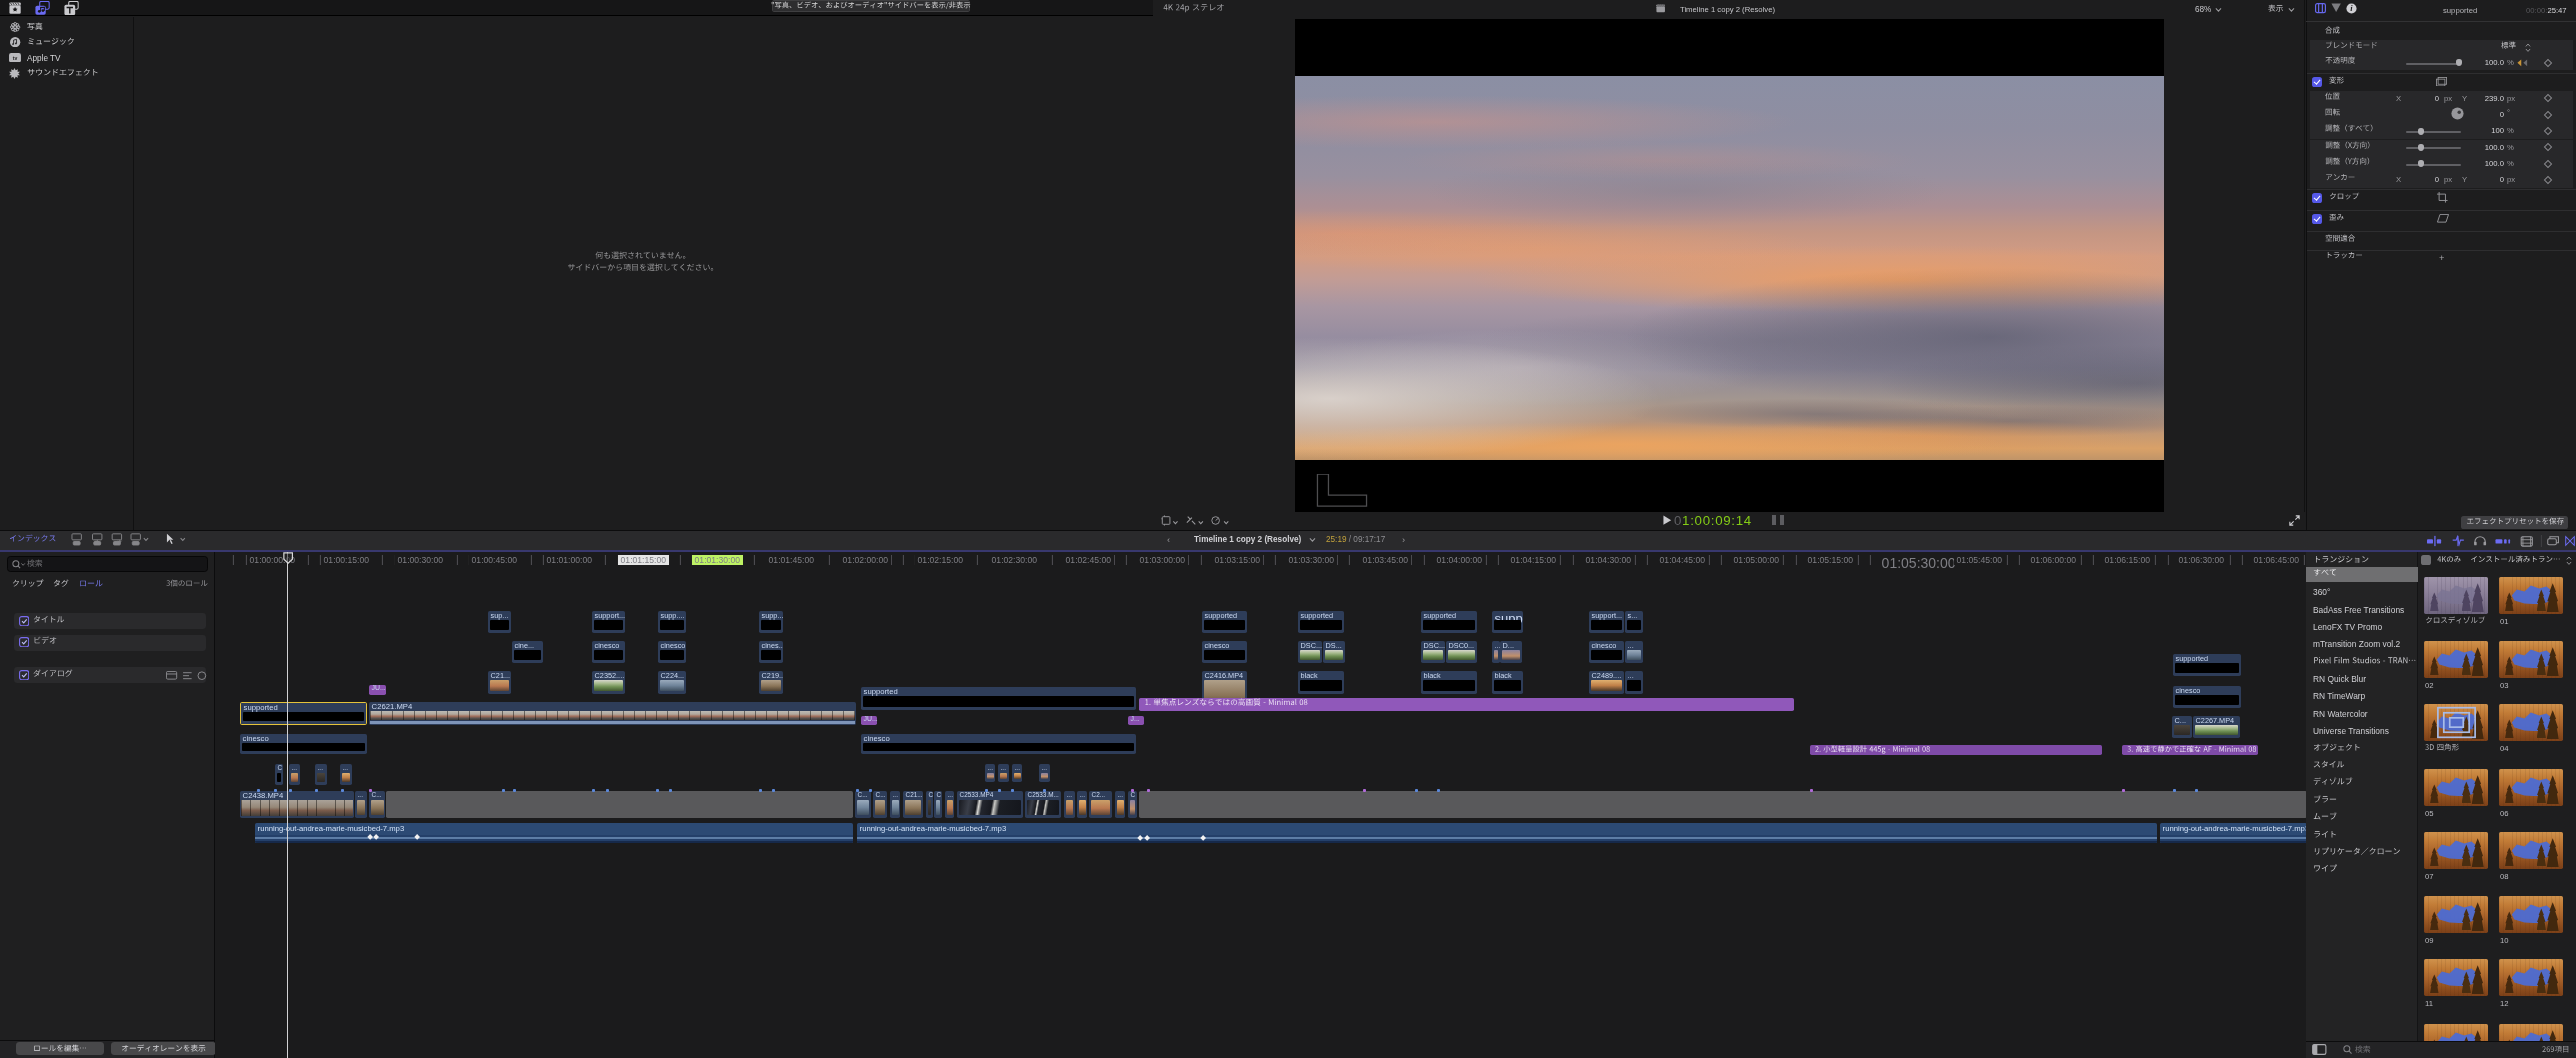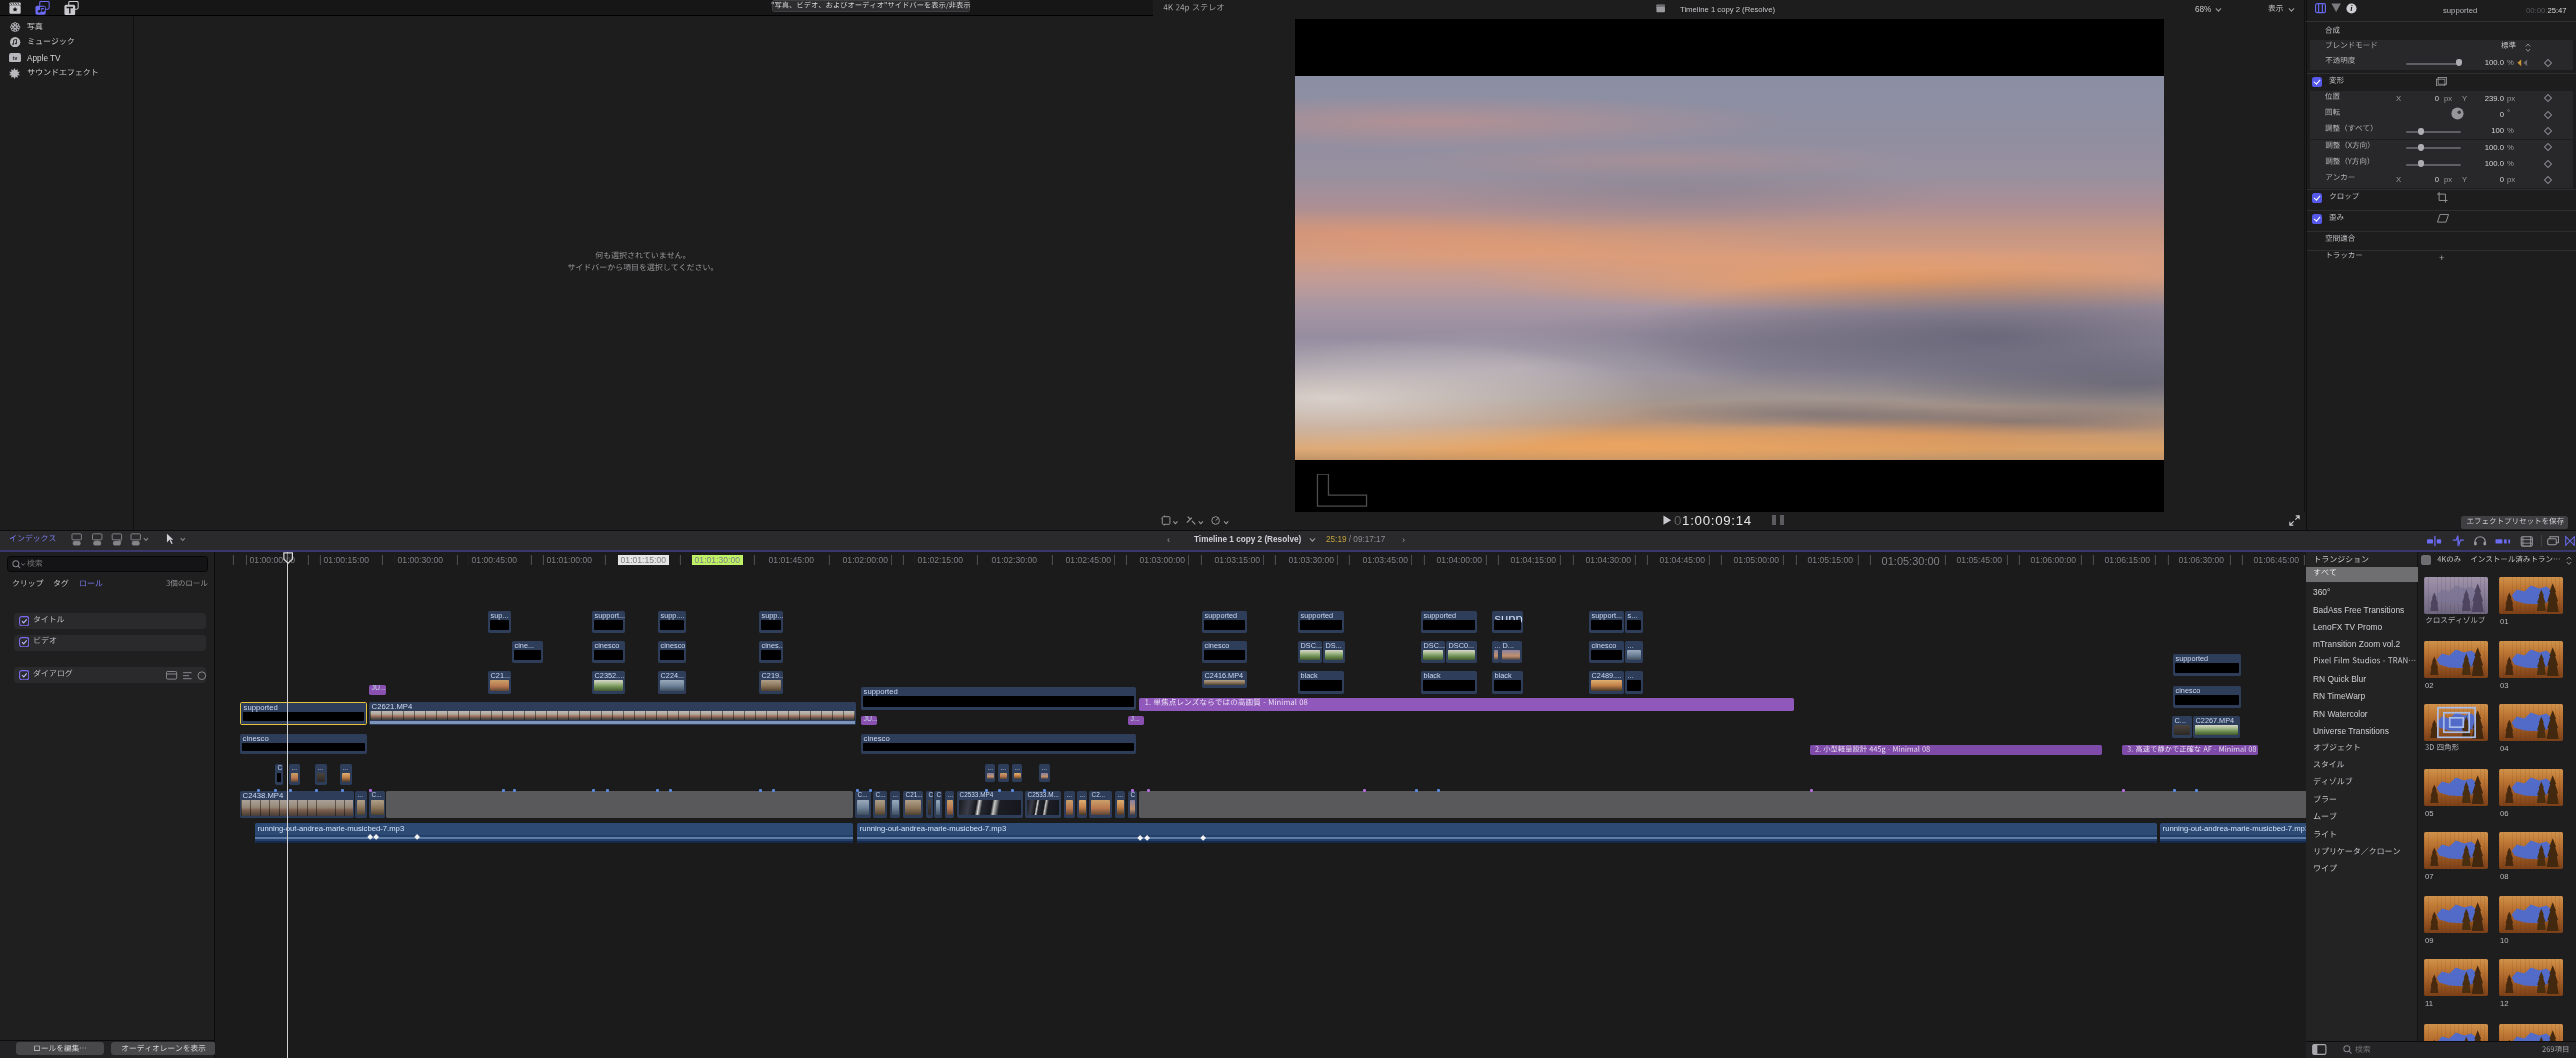--- a/index.html
+++ b/index.html
@@ -131,21 +131,21 @@
 <path d="M31 2 l3 3 M36 7 l4 4 M30 9 l6 -6" stroke-width="1.3"></path>
 <path d="M44 7.5 l2.5 2.7 2.5 -2.7" stroke-width="1.2"></path>
 <circle cx="64" cy="6.5" r="4.5"></circle>
         <path d="M64 6.5 l3 -2.5"></path>
 <path d="M74 7.5 l2.5 2.7 2.5 -2.7" stroke-width="1.2"></path>
       </g>
     </svg>
     <svg class="abs" style="left:1663px;top:515px" width="8.6" height="10.3" viewBox="0 0 10 12">
       <path d="M0.5 0.5 L9.5 6 L0.5 11.5 Z" fill="#c9c9cd"></path>
     </svg>
-    <span class="lt" style="left:1674px;top:513px;font-size:13.3px;color:#5f5f63;letter-spacing:0.7px">0<span style="color:#e5e5e5">1:00:09:14</span></span>
+    <span class="lt" style="left:1674px;top:513px;font-size:13.3px;color:#5f5f63;letter-spacing:0.7px">0<span style="color:#84cc16">1:00:09:14</span></span>
     <div style="position:absolute;left:1772px;top:515px;width:3.9px;height:10.3px;background:#5c5c60"></div>
     <div style="position:absolute;left:1780px;top:515px;width:3.9px;height:10.3px;background:#5c5c60"></div>
     <svg class="abs" style="left:2289px;top:515px" width="11" height="11" viewBox="0 0 13 13">
       <g stroke="#cdcdd1" stroke-width="1.3" fill="none">
         <path d="M8 1 h4 v4 M12 1 l-4.5 4.5 M5 12 h-4 v-4 M1 12 l4.5 -4.5"></path>
       </g>
     </svg>
     <div style="position:absolute;left:2306px;top:0;width:270px;height:530px;background:#1d1d1e;border-left:0.9px solid #0e0e0f"></div>
     <svg class="abs" style="left:2315px;top:3.4px" width="11" height="10.3" viewBox="0 0 13 12">
 <rect x="0.7" y="0.7" width="11.6" height="10.6" rx="2" fill="none" stroke="#6668ee" stroke-width="1.4"></rect>
@@ -425,21 +425,21 @@
       <span class="lt" style="left:922px;top:2.6px;font-size:8.6px;color:#7f7f85;background:#1b1b1c;padding:0 2.6px">01:03:00:00</span>
       <span class="lt" style="left:997px;top:2.6px;font-size:8.6px;color:#7f7f85;background:#1b1b1c;padding:0 2.6px">01:03:15:00</span>
       <span class="lt" style="left:1071px;top:2.6px;font-size:8.6px;color:#7f7f85;background:#1b1b1c;padding:0 2.6px">01:03:30:00</span>
       <span class="lt" style="left:1145px;top:2.6px;font-size:8.6px;color:#7f7f85;background:#1b1b1c;padding:0 2.6px">01:03:45:00</span>
       <span class="lt" style="left:1219px;top:2.6px;font-size:8.6px;color:#7f7f85;background:#1b1b1c;padding:0 2.6px">01:04:00:00</span>
       <span class="lt" style="left:1293px;top:2.6px;font-size:8.6px;color:#7f7f85;background:#1b1b1c;padding:0 2.6px">01:04:15:00</span>
       <span class="lt" style="left:1368px;top:2.6px;font-size:8.6px;color:#7f7f85;background:#1b1b1c;padding:0 2.6px">01:04:30:00</span>
       <span class="lt" style="left:1442px;top:2.6px;font-size:8.6px;color:#7f7f85;background:#1b1b1c;padding:0 2.6px">01:04:45:00</span>
       <span class="lt" style="left:1516px;top:2.6px;font-size:8.6px;color:#7f7f85;background:#1b1b1c;padding:0 2.6px">01:05:00:00</span>
       <span class="lt" style="left:1590px;top:2.6px;font-size:8.6px;color:#7f7f85;background:#1b1b1c;padding:0 2.6px">01:05:15:00</span>
-      <span class="lt" style="left:1664px;top:2.6px;font-size:11px;color:#7f7f85;background:#1b1b1c;padding:0 2.6px">01:05:30:00</span>
+      <span class="lt" style="left:1664px;top:2.6px;font-size:14px;color:#7f7f85;background:#1b1b1c;padding:0 2.6px">01:05:30:00</span>
       <span class="lt" style="left:1739px;top:2.6px;font-size:8.6px;color:#7f7f85;background:#1b1b1c;padding:0 2.6px">01:05:45:00</span>
       <span class="lt" style="left:1813px;top:2.6px;font-size:8.6px;color:#7f7f85;background:#1b1b1c;padding:0 2.6px">01:06:00:00</span>
       <span class="lt" style="left:1887px;top:2.6px;font-size:8.6px;color:#7f7f85;background:#1b1b1c;padding:0 2.6px">01:06:15:00</span>
       <span class="lt" style="left:1961px;top:2.6px;font-size:8.6px;color:#7f7f85;background:#1b1b1c;padding:0 2.6px">01:06:30:00</span>
       <span class="lt" style="left:2036px;top:2.6px;font-size:8.6px;color:#7f7f85;background:#1b1b1c;padding:0 2.6px">01:06:45:00</span>
     </div>
     <div class="clip" style="left:488px;top:611px;width:23px;height:22px;">
       <span class="clab" style="font-size:7.3px">sup...</span>
       <div class="cbody" style="top:8.6px"></div>
     </div>
@@ -488,21 +488,21 @@
       <div class="cbody" style="top:8.6px;background:linear-gradient(180deg,#b0a08a 0%,#8a7458 55%,#4e4030 100%)"></div>
     </div>
     <div class="clip" style="left:1202px;top:611px;width:45px;height:22px;">
       <span class="clab" style="font-size:7.3px">supported</span>
       <div class="cbody" style="top:8.6px"></div>
     </div>
     <div class="clip" style="left:1202px;top:641px;width:45px;height:22px;">
       <span class="clab" style="font-size:7.3px">cinesco</span>
       <div class="cbody" style="top:8.6px"></div>
     </div>
-    <div class="clip" style="left:1202px;top:671px;width:45px;height:17px">
+    <div class="clip" style="left:1202px;top:671px;width:45px;height:40px">
       <span class="clab" style="font-size:7.3px">C2416.MP4</span>
       <div class="cbody" style="top:8.6px;background:linear-gradient(180deg,#b0a08a 0%,#8a7458 55%,#4e4030 100%)"></div>
     </div>
     <div class="clip" style="left:1298px;top:611px;width:46px;height:22px;">
       <span class="clab" style="font-size:7.3px">supported</span>
       <div class="cbody" style="top:8.6px"></div>
     </div>
     <div class="clip" style="left:1298px;top:641px;width:24px;height:22px">
       <span class="clab" style="font-size:7.3px">DSC...</span>
       <div class="cbody" style="top:8.6px;background:linear-gradient(180deg,#d6d6cc 0%,#a9bc90 30%,#6f9054 62%,#42582f 100%)"></div>

